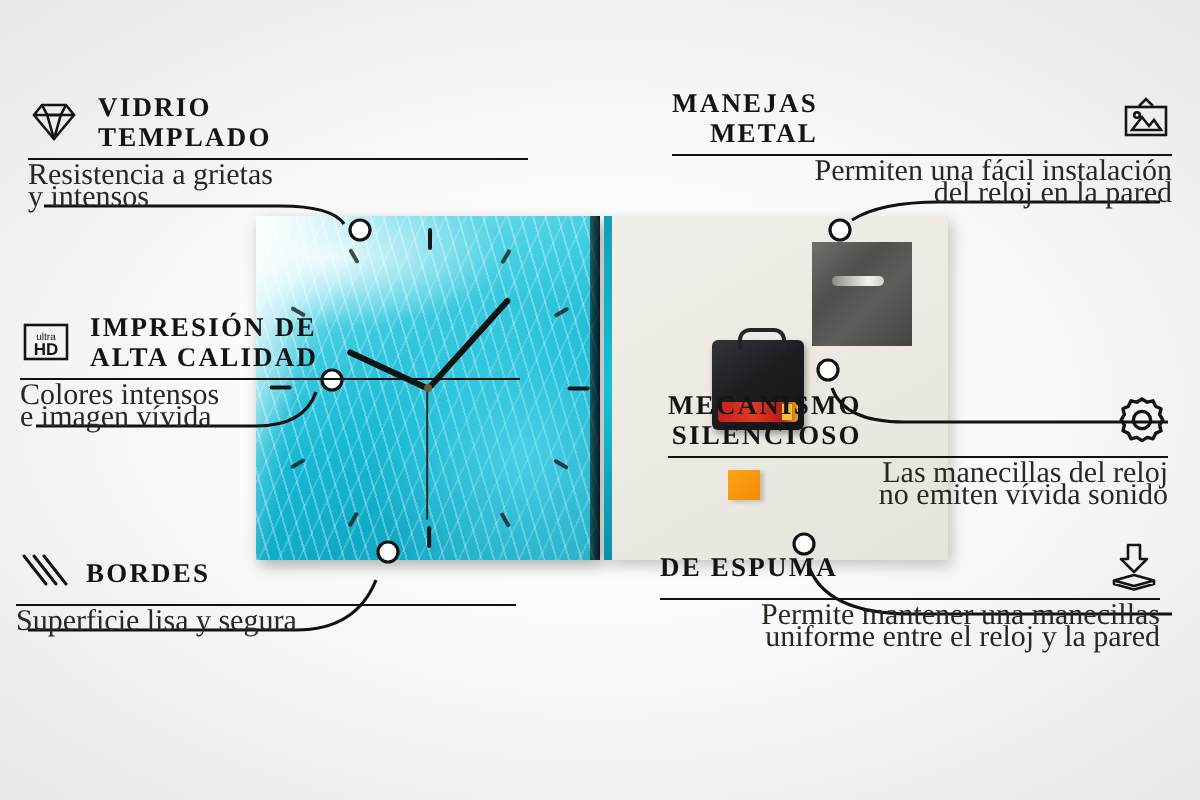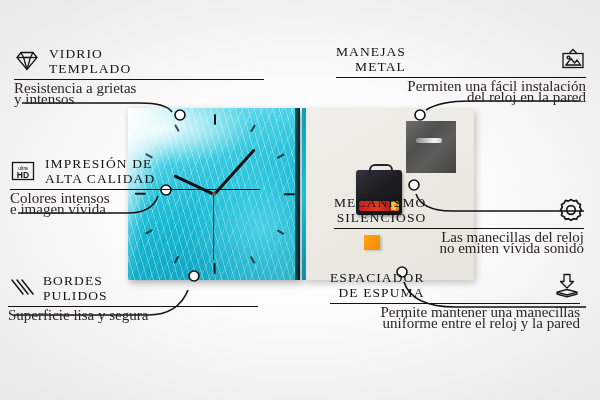--- a/index.html
+++ b/index.html
@@ -14,21 +14,21 @@
       radial-gradient(ellipse 420px 260px at 300px 200px,#ffffff 0%,#fbfbfb 45%,#f2f2f2 72%,#e9e9e9 100%);
     overflow:hidden;
   }
   
   .feature{position:absolute;width:250px;}
   .feature .head{display:flex;align-items:center;gap:9px;}
   .feature.left .head{justify-content:flex-start;}
   .feature.right .head{justify-content:space-between;}
   .ftitle{
     font-family:"Liberation Serif", serif;
-    font-size:13.5px;font-weight:normal;letter-spacing:1.1px;
+    font-size:13.5px;font-weight:bold;letter-spacing:1.1px;
     color:#141414;line-height:15px;text-transform:uppercase;
   }
   .feature.left .ftitle{text-align:left;}
   .feature.right .ftitle{text-align:right;}
   .rule{height:1px;background:#14100e;margin-top:3px;}
   .fdesc{
     font-family:"Liberation Serif", serif;
     font-size:15px;color:#2a2622;line-height:11.4px;margin-top:3px;
   }
   .feature.right .fdesc{text-align:right;}
@@ -209,21 +209,20 @@
         <svg viewBox="0 0 26 26">
             <g stroke="#141414" stroke-width="1.5" stroke-linecap="round">
           <path d="M4 5 L15 19"></path>
               <path d="M9 5 L20 19"></path>
               <path d="M14 5 L25 19"></path>
         </g>
           </svg>
       </span>
       <div class="ftitle">
         <div>BORDES</div>
-        <div>PULIDOS</div>
       </div>
     </div>
     <div class="rule"></div>
     <div class="fdesc">
       <div>Superficie lisa y segura</div>
     </div>
   </div>
 
   <div class="feature right" style="left:336px;top:44px;">
     <div class="head">
@@ -267,21 +266,20 @@
     <div class="rule"></div>
     <div class="fdesc">
       <div>Las manecillas del reloj</div>
       <div>no emiten vívida sonido</div>
     </div>
   </div>
 
   <div class="feature right" style="left:330px;top:270px;">
     <div class="head">
       <div class="ftitle">
-        <div>ESPACIADOR</div>
         <div>DE ESPUMA</div>
       </div>
       <span class="icon">
         <svg viewBox="0 0 26 26">
             <g fill="none" stroke="#141414" stroke-width="1.3" stroke-linejoin="round">
           <path d="M10 2.5 h6 v7 h3.5 L13 16 L6.5 9.5 H10 Z"></path>
           <path d="M13 17.5 L23 20.2 L13 23 L3 20.2 Z"></path>
           <path d="M3 20.2 v1.8 L13 24.8 L23 22 v-1.8"></path>
             </g>
           </svg>

